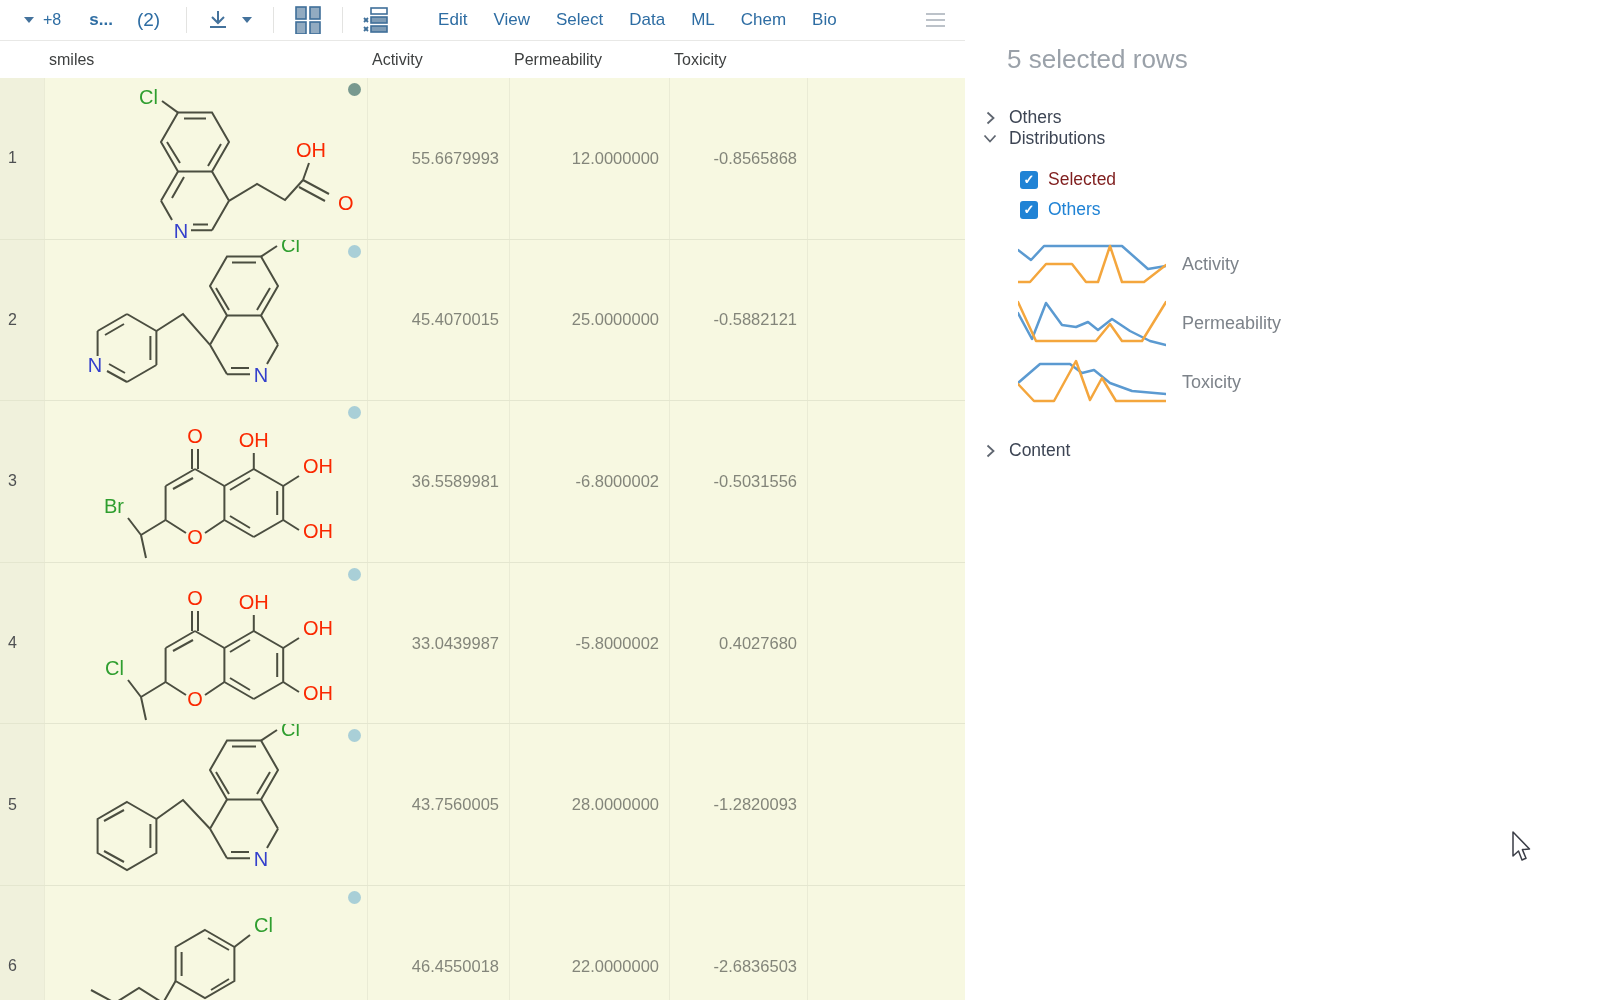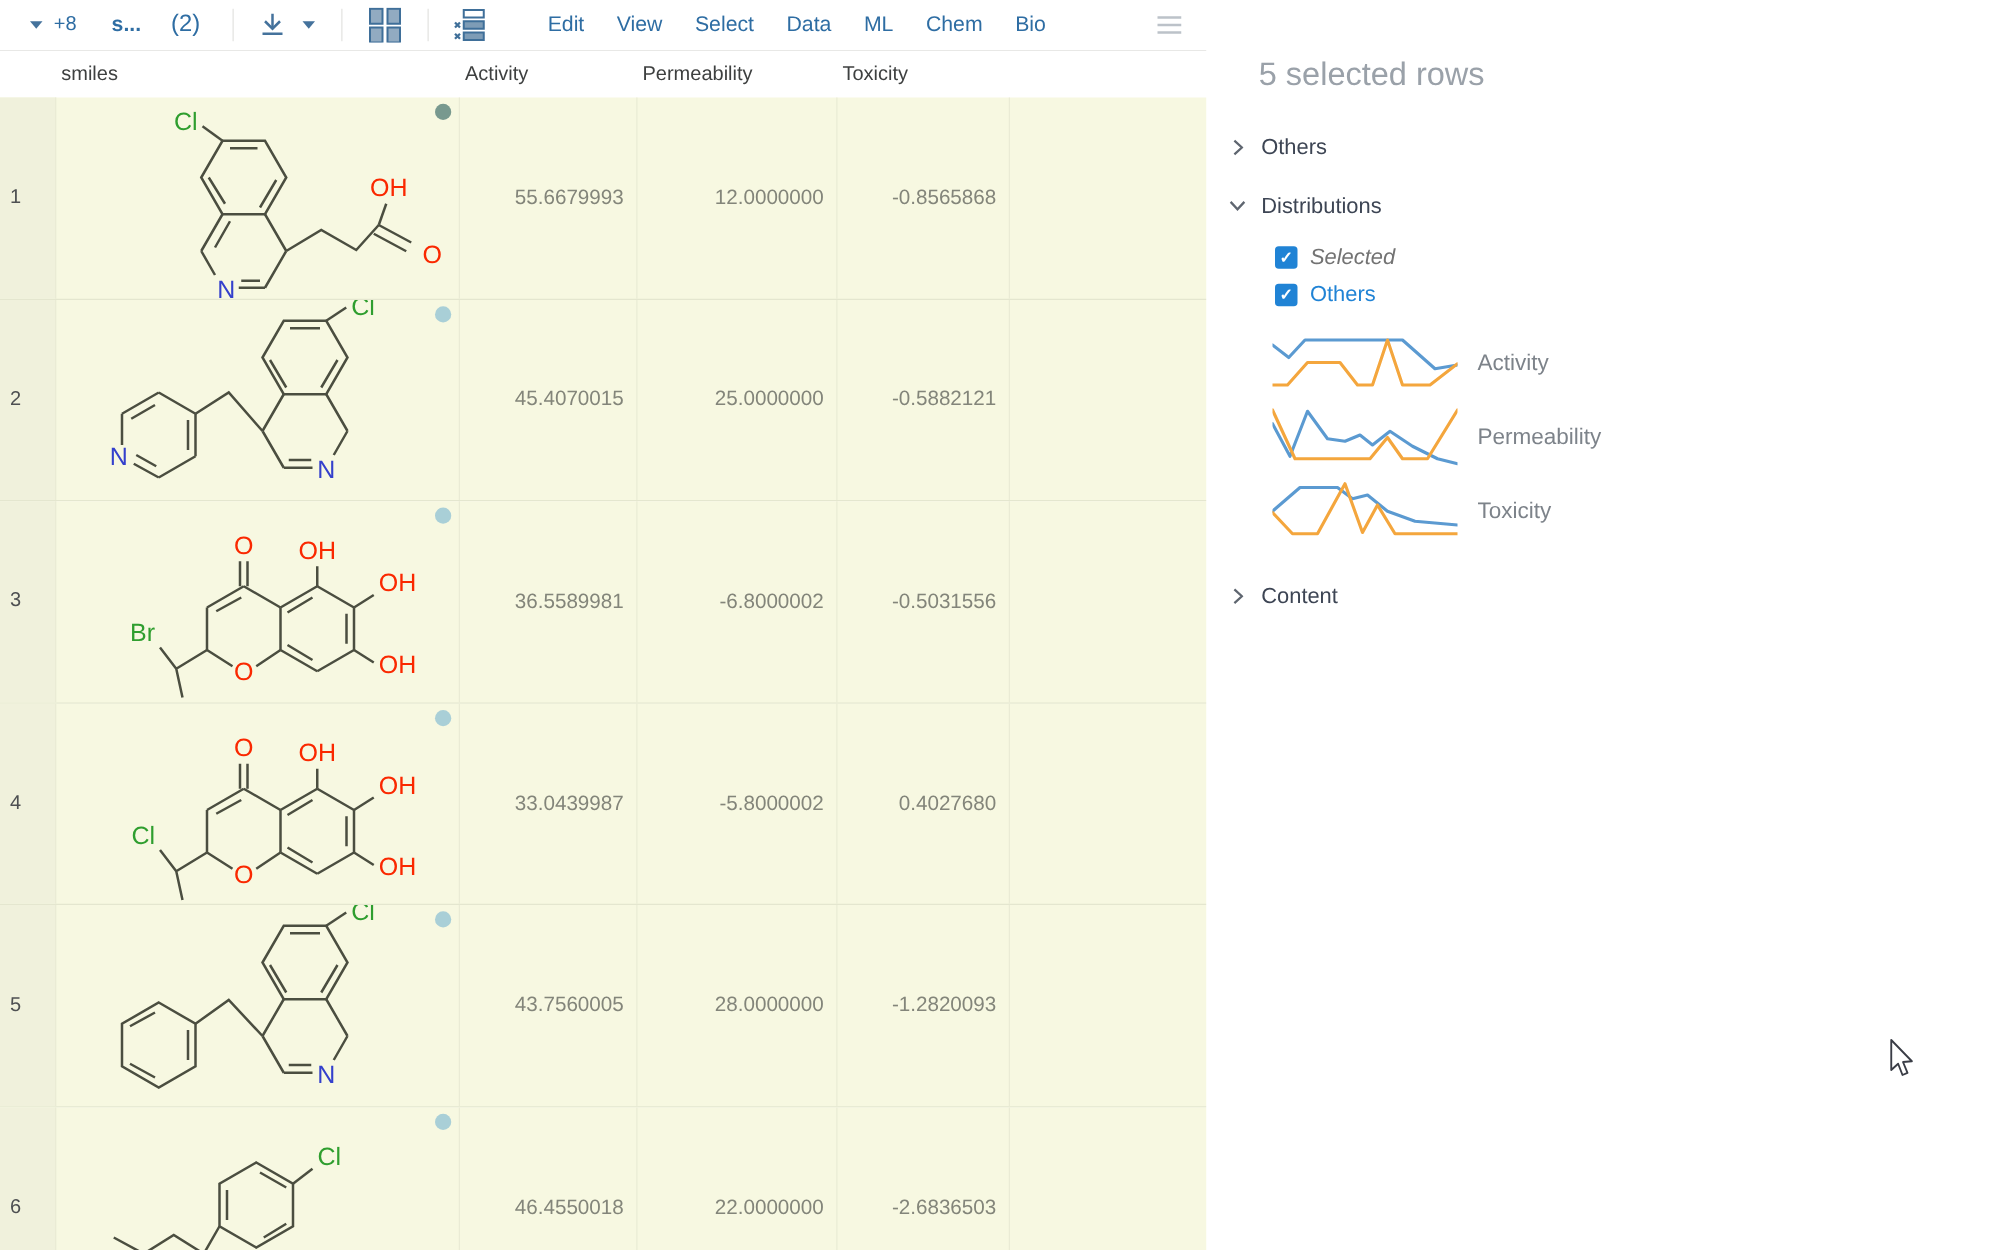--- a/index.html
+++ b/index.html
@@ -50,29 +50,29 @@
 
   
   .scrollbar { position:absolute; left:1003px; top:74px; width:12px; height:138px; background:#d5d6da; }
   .scroll-thumb { position:absolute; left:0; top:18px; width:12px; height:101px; background:#e3b37c; }
 
   
   .panel { position:absolute; left:965px; top:0; width:586px; height:1000px; background:#fff; }
   .panel-title { margin:44px 0 0 42px; font-size:26px; color:#9aa1a9; font-weight:normal; }
   .section { display:flex; align-items:center; gap:12px; margin-left:18px; cursor:pointer; }
   .sec-actions { margin-top:32px; }
-  .sec-distributions { margin-top:26px; }
+  .sec-distributions { }
   .sec-content { margin-top:34px; }
   .section .label { color:#3d4554; font-size:17.5px; }
   .chev { width:14px; height:14px; display:flex; align-items:center; justify-content:center; }
   .legend { margin:20px 0 0 55px; display:flex; flex-direction:column; gap:9px; }
   .legend-row { display:flex; align-items:center; gap:10px; cursor:pointer; }
   .checkbox { width:18px; height:18px; border-radius:3px; background:#2083d5; color:#fff;
     font-size:13px; font-weight:bold; display:flex; align-items:center; justify-content:center; }
-  .lbl-selected { color:#737373; font-size:17.5px;font-style:italic; }
+  .lbl-selected { color:#7f1d1d; font-size:17.5px; }
   .lbl-others { color:#2083d5; font-size:17.5px; }
   .charts { margin:20px 0 0 53px; display:flex; flex-direction:column; gap:11px; }
   .chart-row { display:flex; align-items:center; gap:16px; }
   .chart-row svg { flex:0 0 auto; }
   .chart-label { color:#7d838a; font-size:18px; }
 
   .cursor { position:absolute; left:1511px; top:831px; }
 </style>
 </head>
 <body>

